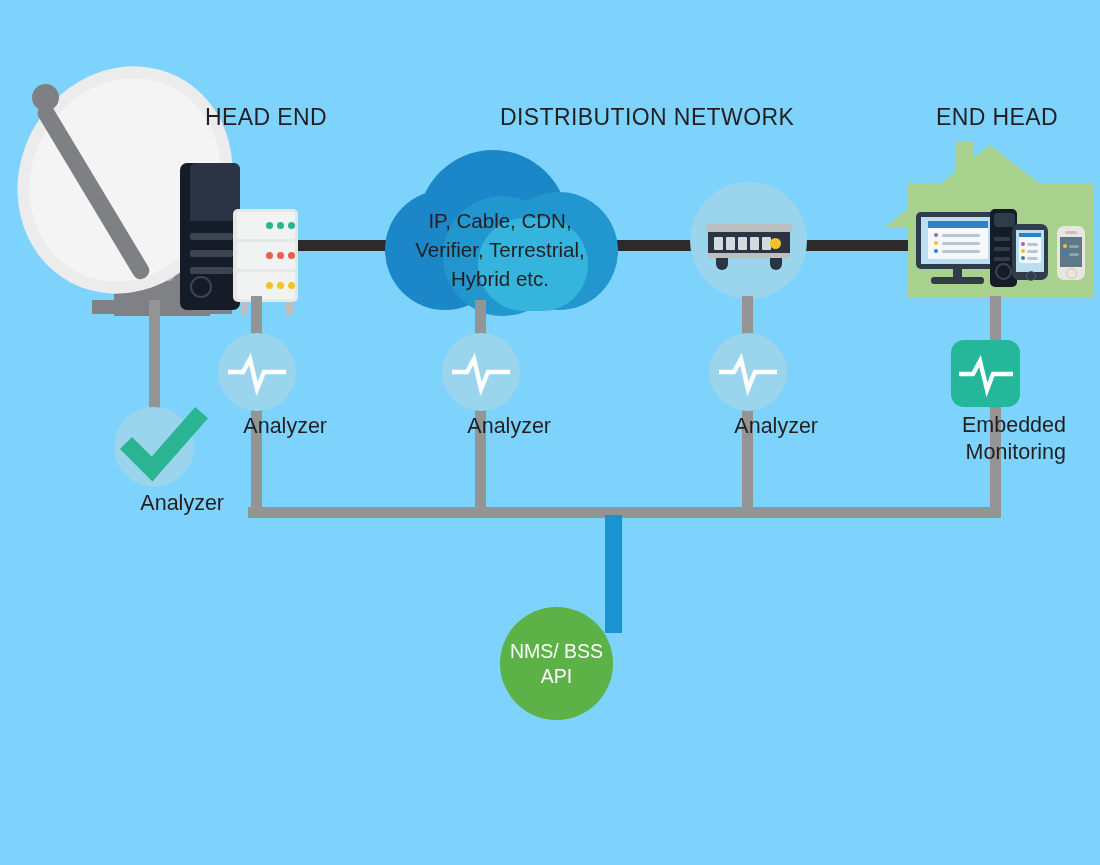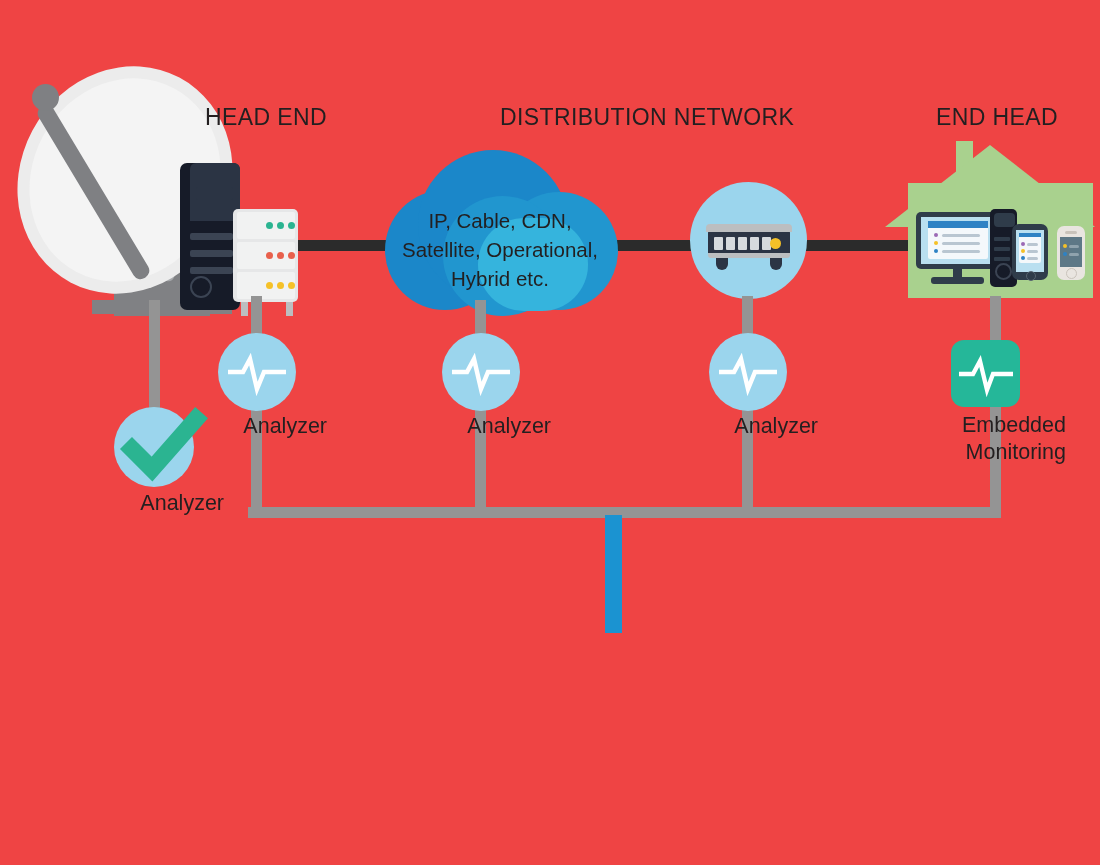--- a/index.html
+++ b/index.html
@@ -8,21 +8,21 @@
     background: #ffffff;
   }
   body {
     font-family: "Liberation Sans", sans-serif;
     -webkit-font-smoothing: antialiased;
   }
   #stage {
     position: relative;
     width: 1100px;
     height: 865px;
-    background: #ef4444;
+    background: #7dd3fc;
     overflow: hidden;
   }
   .abs { position: absolute; }
 
   
   .section-title {
     position: absolute;
     font-size: 23px;
     color: #231f20;
     letter-spacing: 0.4px;
@@ -416,21 +416,21 @@
   <div class="section-title" style="left:936px; top:104px;">END HEAD</div>
 
   <div>
     <div class="cloud-lobe" style="left:385px; top:190px; width:120px; height:120px; background:#1b87c9;"></div>
     <div class="cloud-lobe" style="left:418px; top:150px; width:150px; height:150px; background:#1b87c9;"></div>
     <div class="cloud-lobe" style="left:500px; top:192px; width:118px; height:118px; background:#2196cf;"></div>
     <div class="cloud-lobe" style="left:443px; top:196px; width:120px; height:120px; background:#2196cf;"></div>
     <div class="cloud-lobe" style="left:478px; top:218px; width:110px; height:93px; background:#35b4dd; border-radius:46px;"></div>
     <div class="cloud-lobe" style="left:208px; top:0; width:0; height:0;"></div>
     <div class="cloud-text" style="left:380px; top:206px;">IP, Cable, CDN,
-Satellite, Operational,
+Verifier, Terrestrial,
 Hybrid etc.</div>
   </div>
 
   <div>
     <div class="circle-blue" style="left:690px; top:182px; width:117px; height:117px;"></div>
     <div class="router-body" style="left:708px; top:230px; width:82px; height:26px;"></div>
     <div class="router-top" style="left:706px; top:224px; width:86px; height:8px;"></div>
     <div class="router-port" style="left:714px; top:237px;"></div>
     <div class="router-port" style="left:726px; top:237px;"></div>
     <div class="router-port" style="left:738px; top:237px;"></div>
@@ -532,14 +532,18 @@
 
   <div>
     <div class="node-square" style="left:951px; top:340px; width:69px; height:67px;"></div>
     <svg class="abs" style="left:957px; top:348px;" width="58" height="51" viewBox="0 0 58 51">
       <path d="M2 26 L16 26 L23 13 L30 42 L36 26 L56 26" fill="none" stroke="#ffffff" stroke-width="4.3" stroke-linecap="butt" stroke-linejoin="miter"></path>
     </svg>
     <div class="node-label" style="left:906px; top:412px; width:160px;">Embedded
 Monitoring</div>
   </div>
 
+  <div class="green-circle" style="left:500px; top:607px; width:113px; height:113px;">
+    <span>NMS/ BSS
+API</span>
+  </div>
 
 </div>
 
 </body></html>

